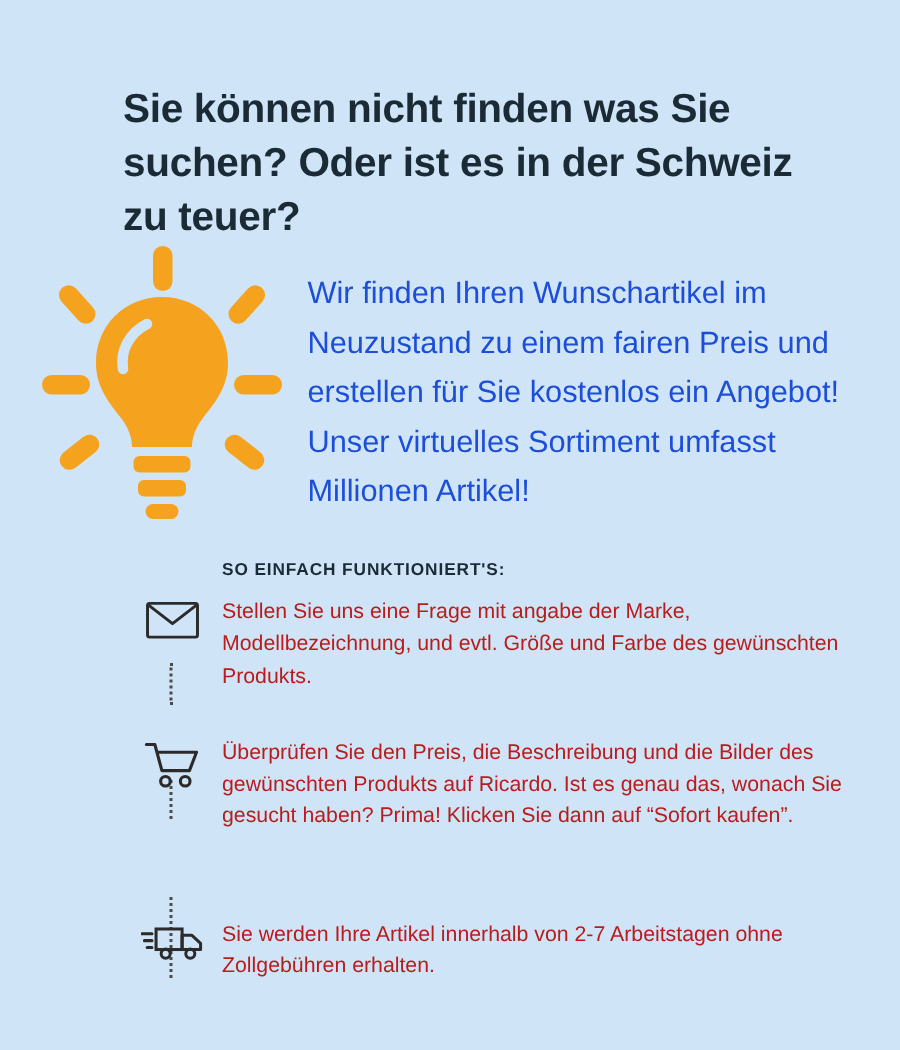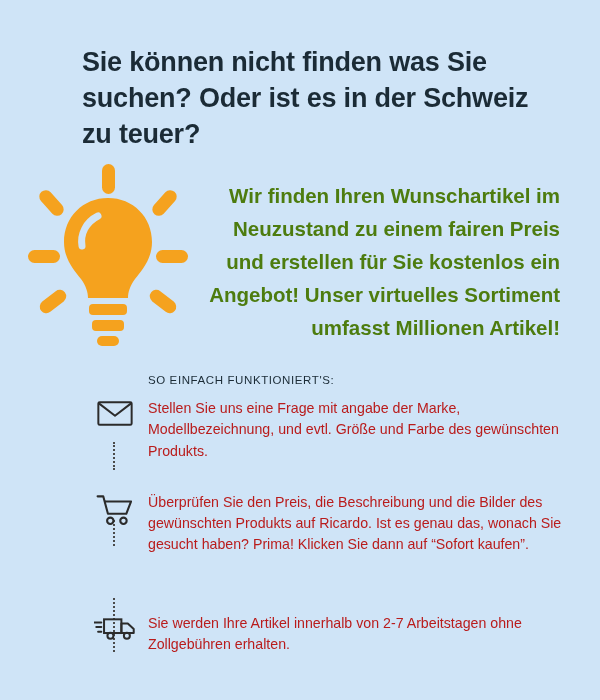--- a/index.html
+++ b/index.html
@@ -18,21 +18,21 @@
     position: relative;
     width: 600px;
     height: 700px;
     box-sizing: border-box;
   }
 
   
   .headline {
     position: absolute;
     left: 82px;
-    top: 26px;
+    top: 36px;
     width: 470px;
     font-size: 27px;
     font-weight: bold;
     line-height: 1.34;
     letter-spacing: -0.2px;
     color: #1b2b36;
   }
 
   
   .intro-row {
@@ -49,39 +49,38 @@
     width: 160px;
     height: 185px;
   }
   .intro-text {
     position: absolute;
     left: 205px;
     top: 0px;
     width: 355px;
     font-size: 20.5px;
     line-height: 1.62;
-    text-align: right;
-    color: #4d7c0f;
-    font-weight: bold;
+    text-align: left;
+    color: #1d4ed8;
   }
 
   
   .steps-wrap {
     position: absolute;
     left: 0;
     top: 374px;
     width: 600px;
   }
   .steps-title {
     position: absolute;
     left: 148px;
     top: 0;
     font-size: 11.5px;
     letter-spacing: 0.6px;
-    font-weight: normal;
+    font-weight: bold;
     color: #1b2b36;
   }
   .steps {
     position: absolute;
     left: 0;
     top: 24px;
     width: 600px;
   }
   .step {
     position: relative;

